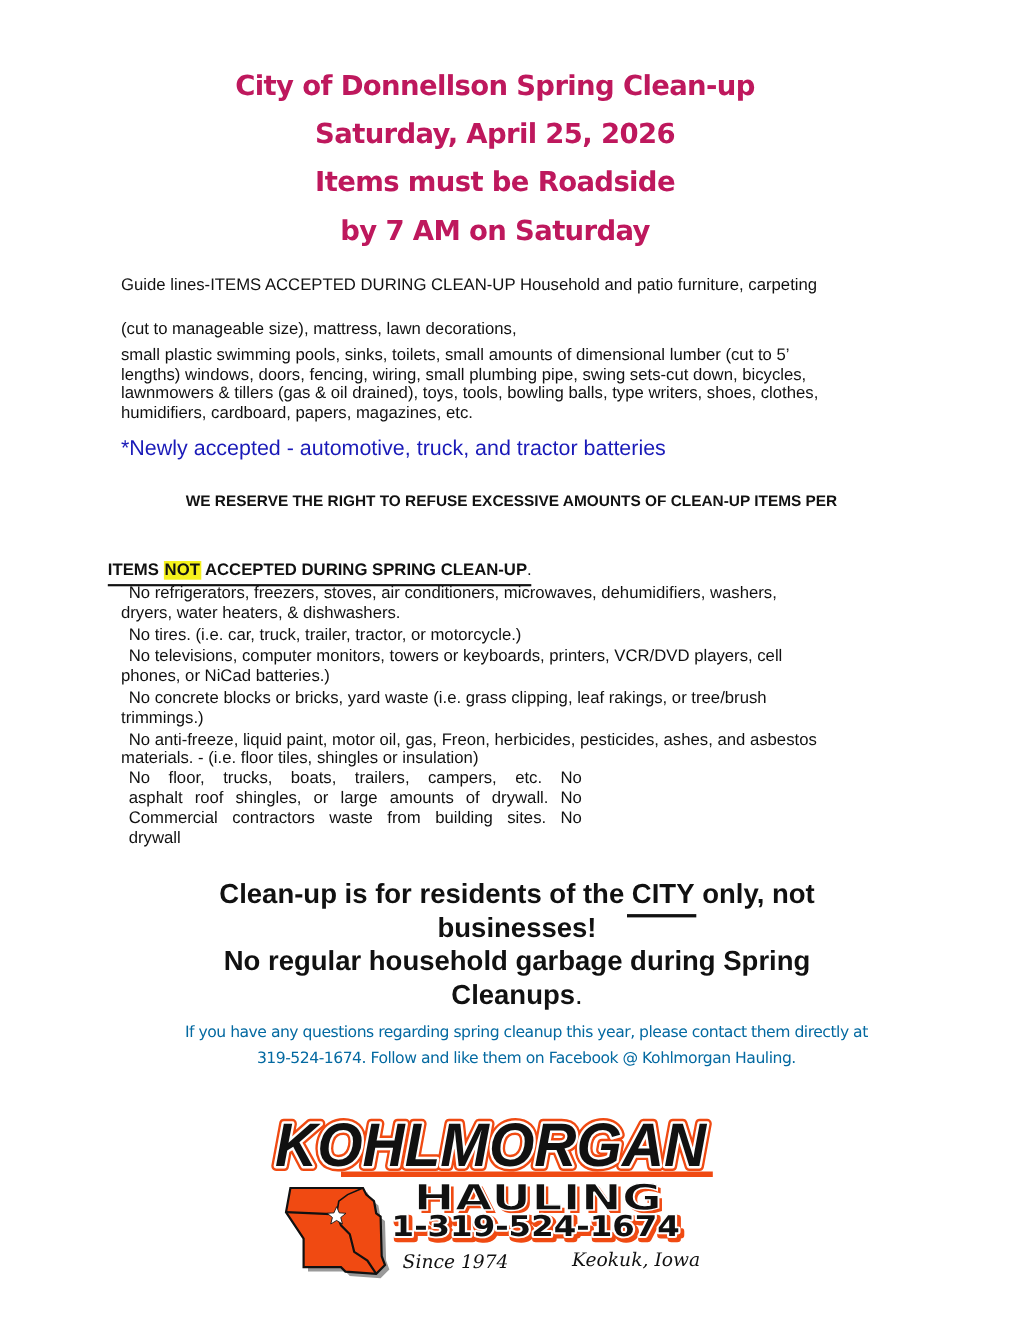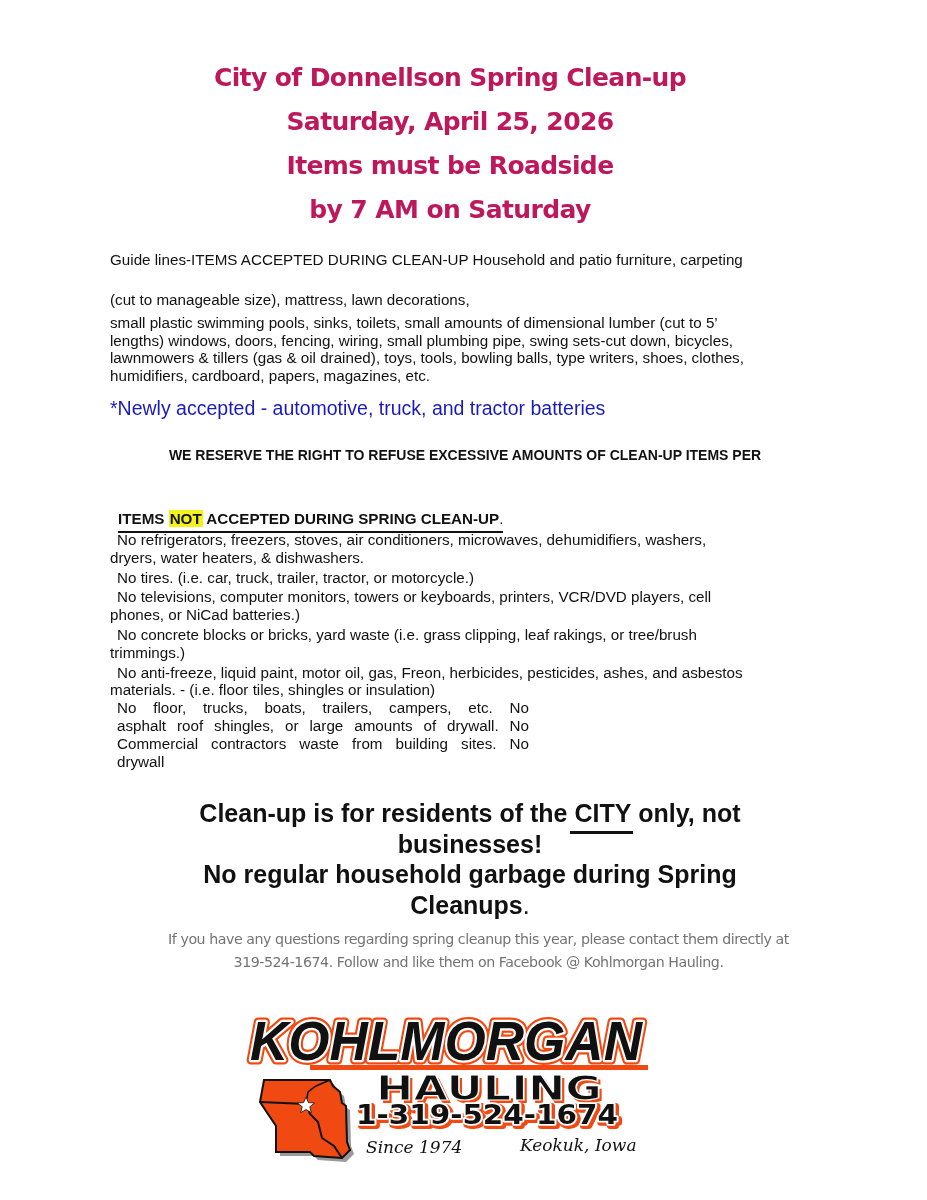--- a/index.html
+++ b/index.html
@@ -57,21 +57,21 @@
     .p-reserve {
       left: 100px; top: 446px; width: 730px;
       text-align: center;
       font-weight: bold;
       font-size: 14px;
       line-height: 18px;
     }
     .p-reserve div { white-space: nowrap; }
 
     .not-heading {
-      left: 118px; top: 509px;
+      left: 98px; top: 509px;
       font-weight: bold;
       font-size: 15.2px;
       line-height: 20px;
       white-space: nowrap;
       padding-bottom: 2px;
       border-bottom: 2px solid #111;
     }
     .not-heading .hl {
       background: #f5f11c;
       padding: 0 1px;
@@ -115,21 +115,21 @@
     }
     .notice .dot { font-weight: normal; }
 
     .contact {
       left: 100px; top: 928px; width: 757px;
       text-align: center;
       font-family: "DejaVu Sans", sans-serif;
       font-size: 14.2px;
       line-height: 23px;
       letter-spacing: -0.45px;
-      color: #737373;
+      color: #0369a1;
     }
     .contact div { white-space: nowrap; }
 
     
     .logo {
       left: 238px; top: 1002px; width: 420px; height: 165px;
     }
     .logo svg { display: block; }
   </style>
 </head>

